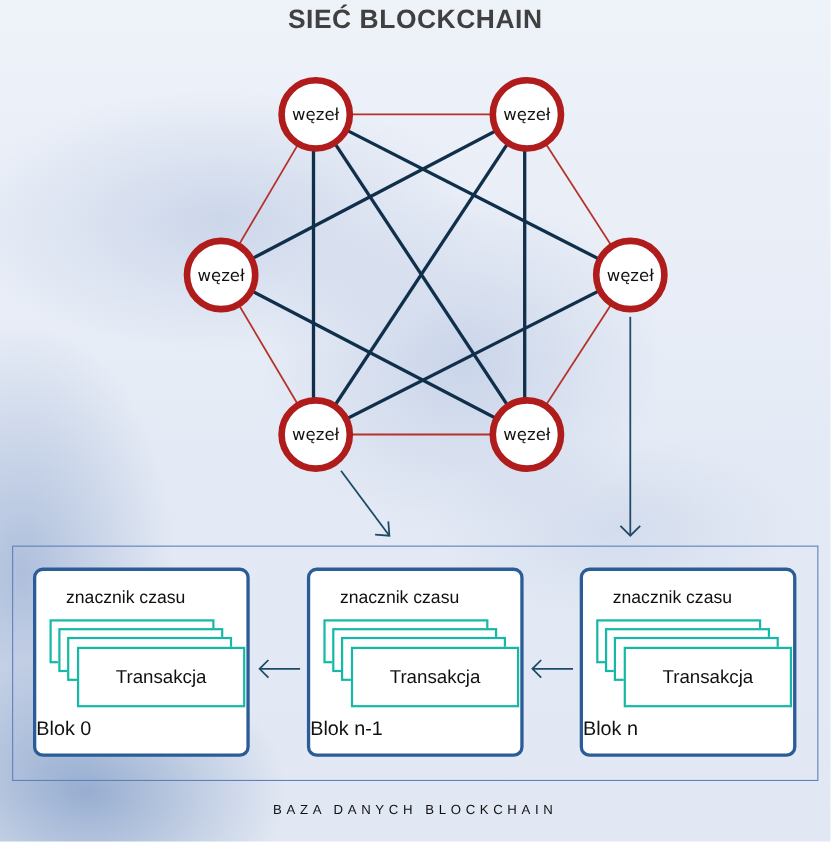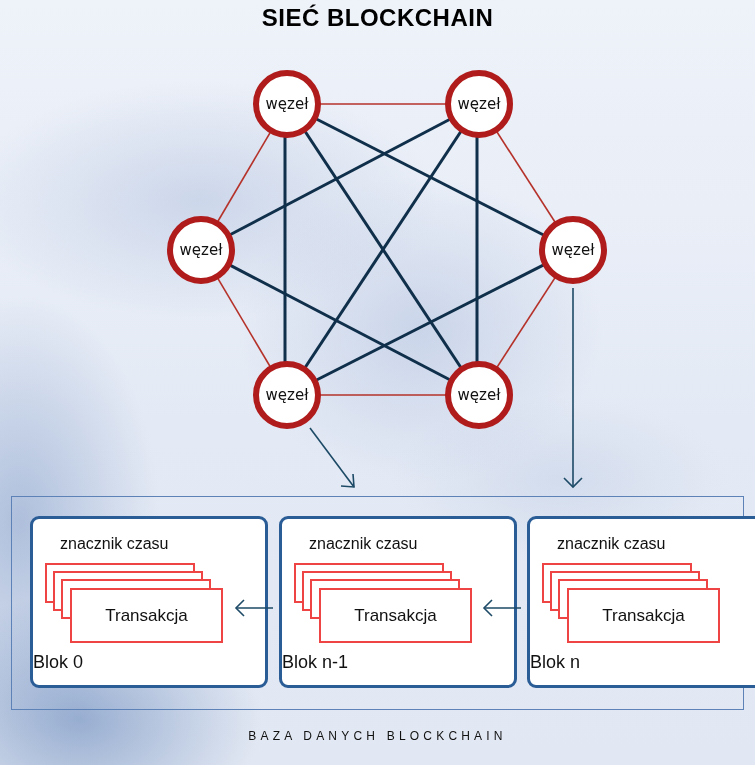--- a/index.html
+++ b/index.html
@@ -9,40 +9,40 @@
     background:
       radial-gradient(ellipse 260px 180px at 80px 720px, rgba(90,125,180,0.55), rgba(90,125,180,0) 70%),
       radial-gradient(ellipse 200px 320px at 20px 520px, rgba(110,140,190,0.45), rgba(110,140,190,0) 70%),
       radial-gradient(ellipse 340px 170px at 200px 200px, rgba(150,170,210,0.35), rgba(150,170,210,0) 70%),
       radial-gradient(ellipse 260px 220px at 420px 330px, rgba(150,170,210,0.35), rgba(150,170,210,0) 70%),
       radial-gradient(ellipse 240px 120px at 560px 480px, rgba(160,180,215,0.25), rgba(160,180,215,0) 70%),
       linear-gradient(180deg, #eef2f9 0%, #e4eaf5 55%, #e2e8f3 100%);
   }
   .title {
     position: absolute; left: 0; width: 755px; top: 4px; text-align: center;
-    font-size: 24px; font-weight: bold; color: #000000; letter-spacing: 0.5px;
+    font-size: 24px; font-weight: bold; color: #404040; letter-spacing: 0.5px;
   }
   svg#network { position: absolute; left: 0; top: 0; width: 755px; height: 500px; }
   .node-label { font-family: "DejaVu Sans", sans-serif; font-size: 15px; fill: #111; }
   .db-frame {
     position: absolute; left: 11px; top: 496px; width: 733px; height: 214px;
     border: 1px solid #5d82b8; box-sizing: border-box;
   }
   .block {
-    position: absolute; top: 516px; width: 238px; height: 172px;
+    position: absolute; top: 516px; width: 197px; height: 172px;
     background: #fff; border: 3px solid #2a5c96; border-radius: 9px; box-sizing: border-box;
   }
   .block .ts {
     position: absolute; top: 16px; left: 0; width: 100%;
     font-size: 16px; color: #111;
   }
   .block .stack { position: absolute; left: 12px; top: 44px; width: 178px; height: 80px; }
   .block .card {
     position: absolute; width: 150px; height: 40px; background: #fff;
-    border: 2px solid #ef4444; box-sizing: border-box;
+    border: 2px solid #14b8a6; box-sizing: border-box;
   }
   .block .card.c1 { left: 0; top: 0; }
   .block .card.c2 { left: 8px; top: 8px; }
   .block .card.c3 { left: 16px; top: 16px; }
   .block .card.c4 { left: 25px; top: 25px; width: 153px; height: 55px;
     display: flex; align-items: center; justify-content: center; font-size: 17px; color: #111; }
   .block .name {
     position: absolute; bottom: 12px; left: 0; width: 100%; text-align: left;
     font-size: 18px; color: #111;
   }

